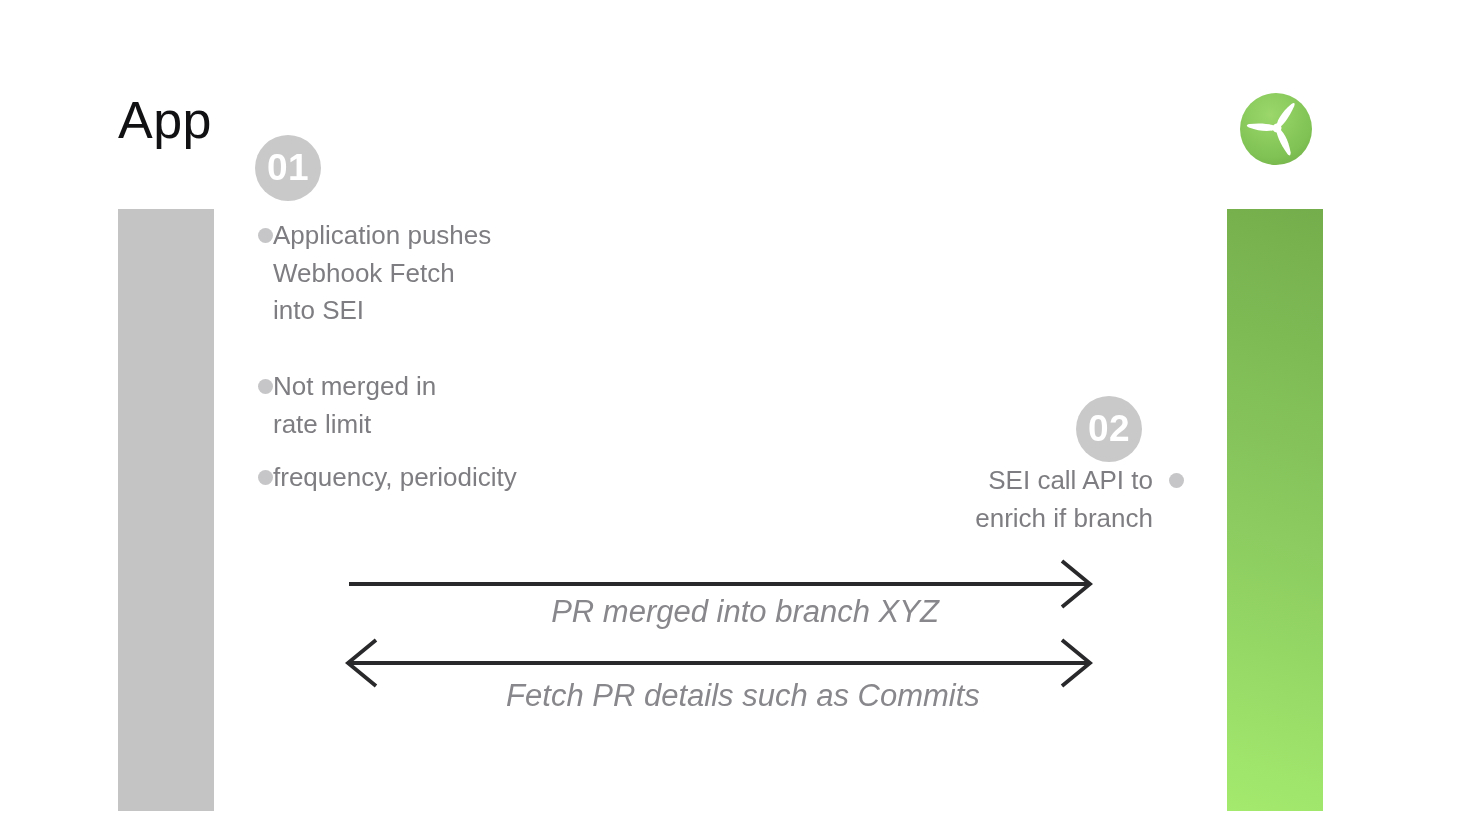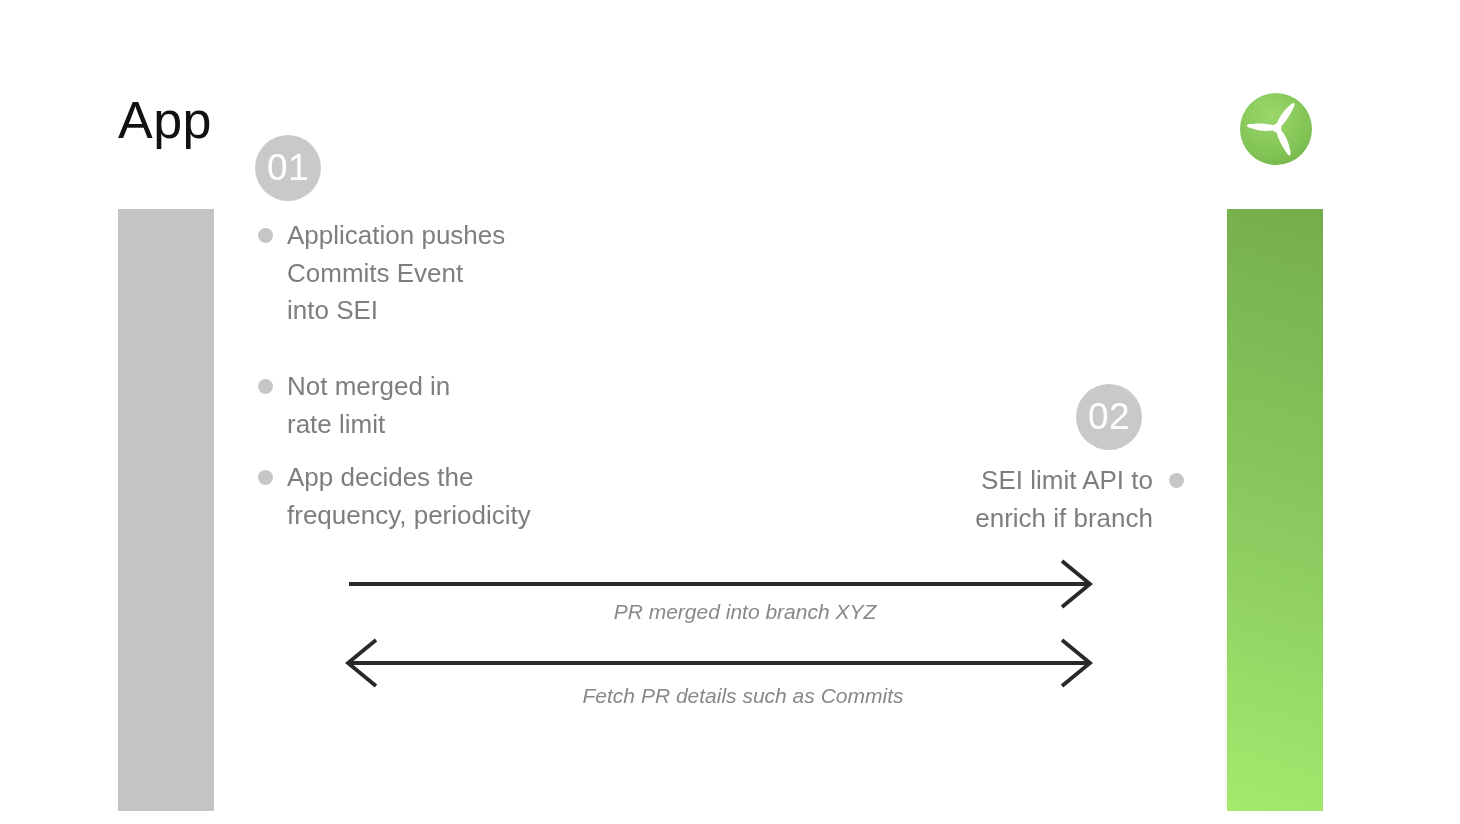--- a/index.html
+++ b/index.html
@@ -41,44 +41,44 @@
     left: 1240px; top: 93px;
     width: 72px; height: 72px;
   }
   .badge {
     position: absolute;
     width: 66px; height: 66px;
     border-radius: 50%;
     background: #c9c9ca;
     color: #ffffff;
     font-size: 37px;
-    font-weight: 400;
+    font-weight: 700;
     display: flex;
     align-items: center;
     justify-content: center;
     letter-spacing: 0.5px;
   }
   .badge-01 { left: 255px; top: 135px; }
-  .badge-02 { left: 1076px; top: 384px; }
+  .badge-02 { left: 1076px; top: 396px; }
   .note {
     position: absolute;
     display: flex;
     align-items: flex-start;
     color: #7e7e82;
     font-size: 26px;
     line-height: 37.5px;
   }
   .note .dot {
     width: 15px; height: 15px;
     border-radius: 50%;
     background: #c6c6c8;
     flex: 0 0 auto;
     margin-top: 11px;
   }
-  .note .note-text { margin-left: 14px; }
+  .note .note-text { }
   .note-1 { left: 258px; top: 217px; }
   .note-2 { left: 258px; top: 368px; }
   .note-3 { left: 258px; top: 459px; }
   .note-right {
     position: absolute;
     right: 307px; top: 462px;
     color: #7e7e82;
     font-size: 26px;
     line-height: 37.5px;
     text-align: right;
@@ -94,21 +94,21 @@
     position: absolute;
     left: 0; top: 0;
     width: 1460px; height: 824px;
     pointer-events: none;
   }
   .arrow-label {
     position: absolute;
     width: 520px;
     text-align: center;
     font-style: italic;
-    font-size: 21px;
+    font-size: 31px;
     color: #88888c;
     line-height: 32px;
   }
   .arrow-label-1 { left: 485px; top: 596px; }
   .arrow-label-2 { left: 483px; top: 680px; }
 </style>
 </head>
 <body>
 
 <div class="slide">
@@ -147,44 +147,43 @@
     <span>01</span>
   </div>
   <div class="badge badge-02">
     <span>02</span>
   </div>
 
   <div class="note note-1">
     <span class="dot"></span>
     <div class="note-text">
       <div>Application pushes</div>
-      <div>Commits Event</div>
+      <div>Webhook Fetch</div>
       <div>into SEI</div>
     </div>
   </div>
 
   <div class="note note-2">
     <span class="dot"></span>
     <div class="note-text">
       <div>Not merged in</div>
       <div>rate limit</div>
     </div>
   </div>
 
   <div class="note note-3">
     <span class="dot"></span>
     <div class="note-text">
-      <div>App decides the</div>
       <div>frequency, periodicity</div>
     </div>
   </div>
 
   <div class="note-right">
     <span class="dot"></span>
-    <div>SEI limit API to</div>
+    <div>SEI call API to</div>
     <div>enrich if branch</div>
   </div>
 
   <svg class="arrows-layer" viewBox="0 0 1460 824">
     <g stroke="#29282b" stroke-width="3.8" fill="none" stroke-linejoin="miter">
       <g>
         <line x1="349" y1="584" x2="1089" y2="584"></line>
         <polyline points="1062,561 1090,584 1062,607"></polyline>
       </g>
       <g>

